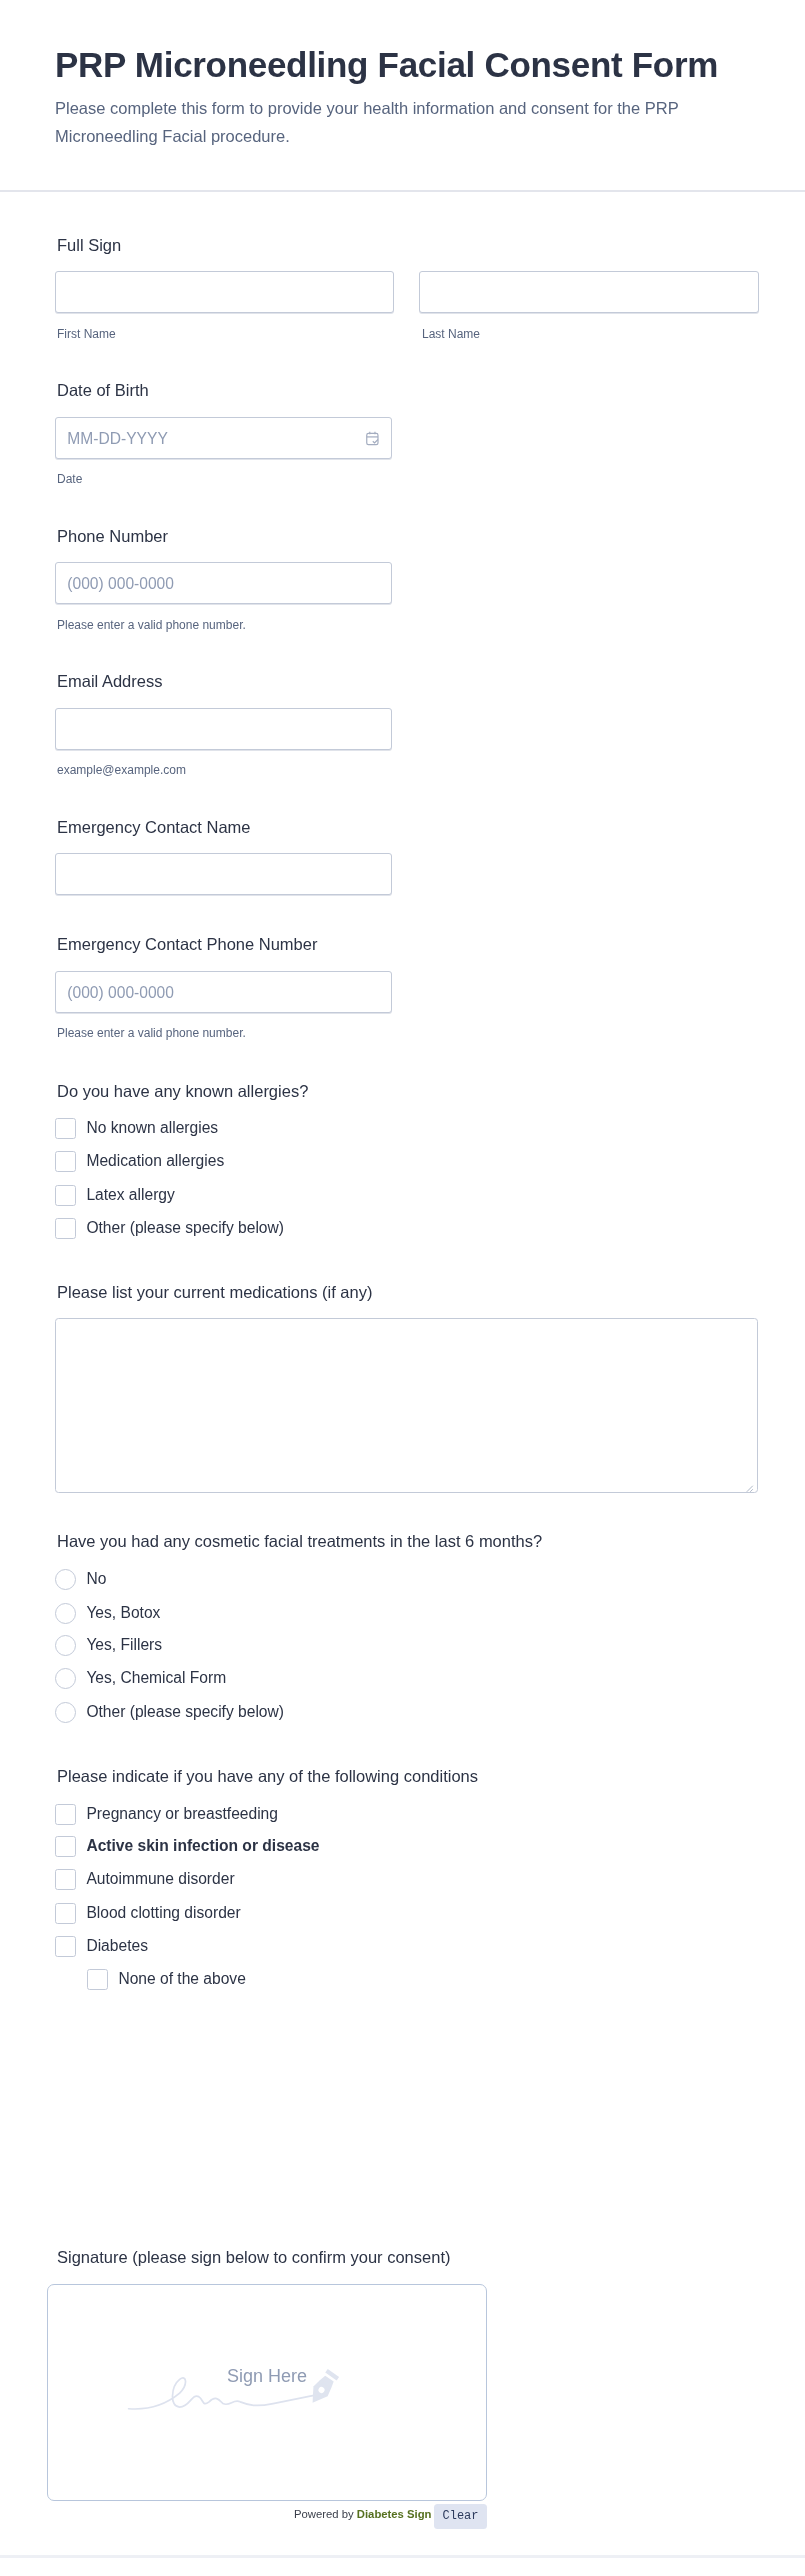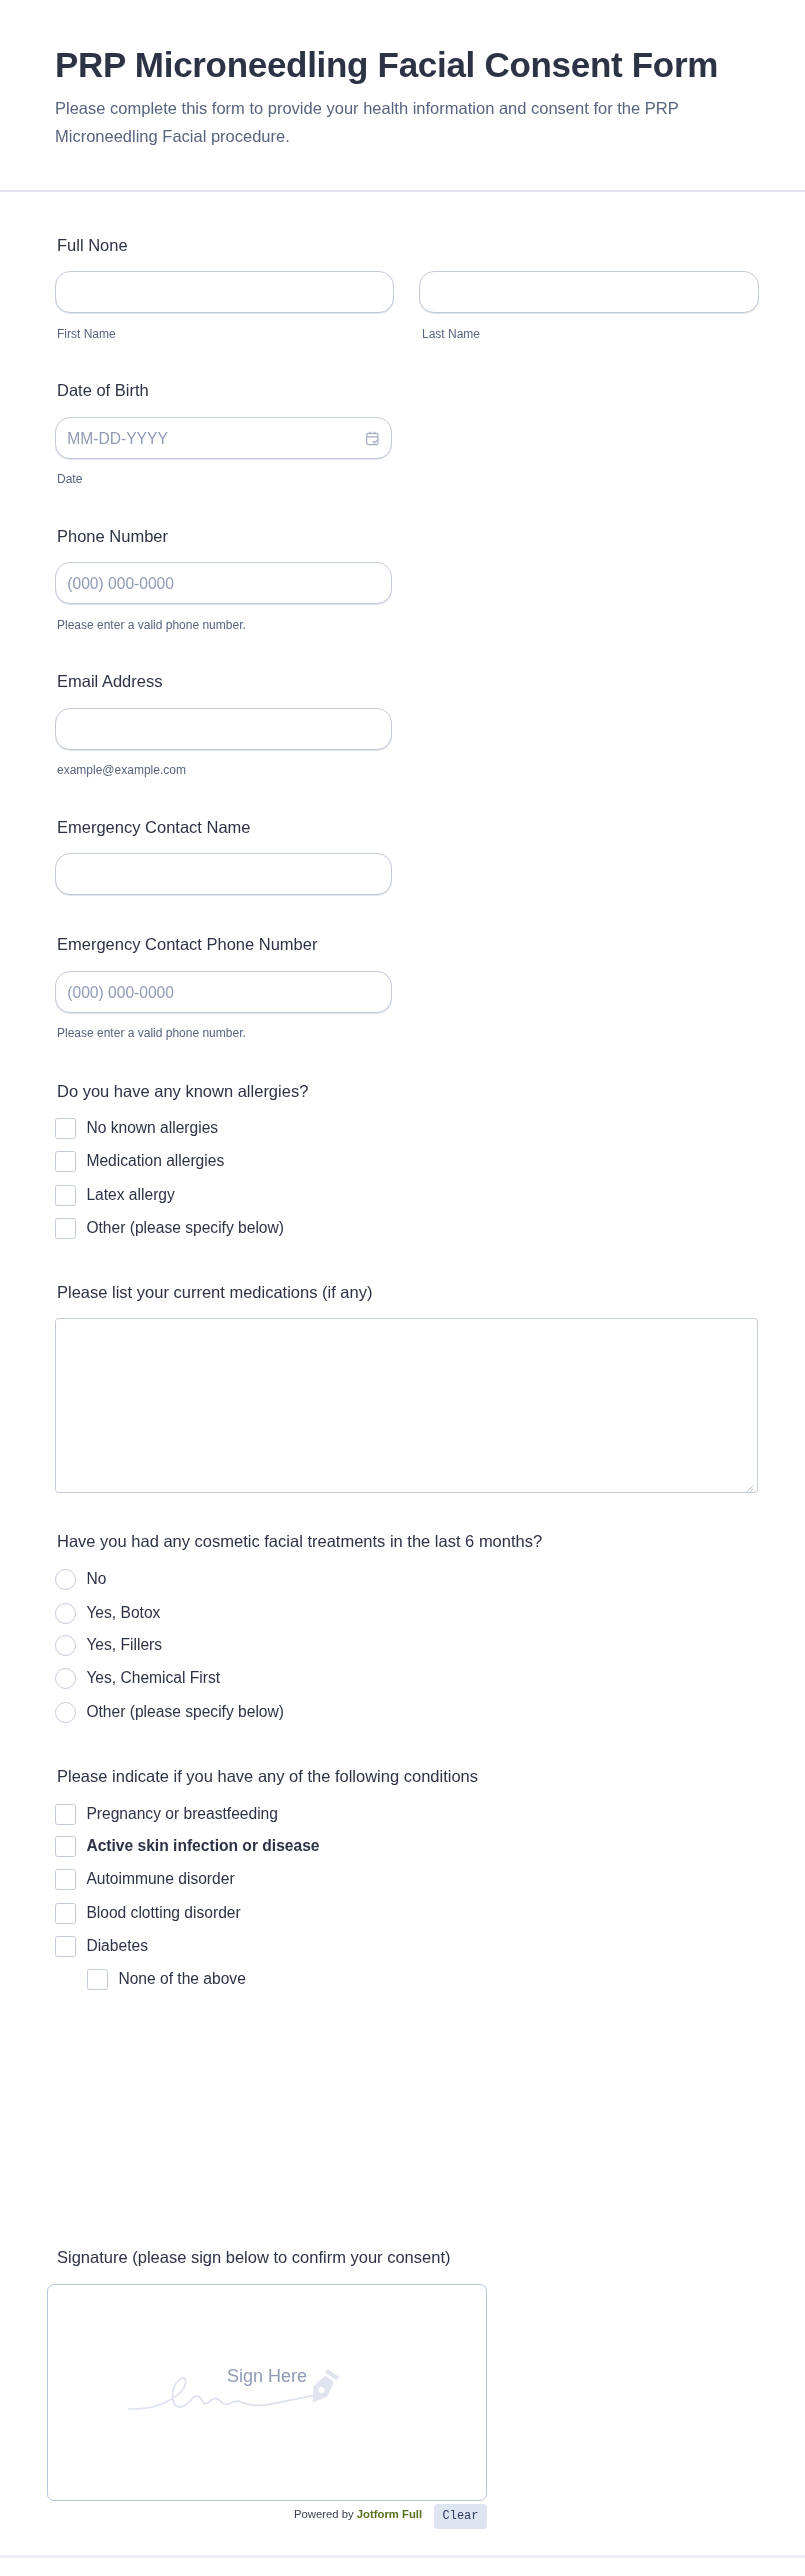--- a/index.html
+++ b/index.html
@@ -4,21 +4,21 @@
 <style>
   * { box-sizing: border-box; margin: 0; padding: 0; }
   html, body { width: 806px; height: 2576px; background: #ffffff; overflow: hidden; }
   body { font-family: "Liberation Sans", "DejaVu Sans", sans-serif; color: #2c3345; position: relative; }
   .abs { position: absolute; }
   .header-title { left: 55px; top: 45px; font-size: 35px; font-weight: 700; color: #2c3345; letter-spacing: -0.3px; white-space: nowrap; }
   .header-sub { left: 55px; top: 94px; width: 693px; font-size: 16.5px; line-height: 28px; color: #57647e; }
   .divider { left: 0; width: 806px; height: 1.7px; background: #e3e5ec; }
   .label { left: 57px; font-size: 16.5px; font-weight: 500; color: #2c3345; white-space: nowrap; }
   .sublabel { left: 57px; font-size: 12px; color: #57647e; white-space: nowrap; }
-  .input { height: 42px; border: 0.9px solid #c3cad8; border-radius: 15px; background: #fff;
+  .input { height: 42px; border: 0.9px solid #c3cad8; border-radius: 3px; background: #fff;
            box-shadow: 0 0.9px 0 #e0e3ea; }
   .placeholder { position: absolute; left: 11.3px; top: 0; line-height: 41px; font-size: 15.6px; color: #8f9bb3; white-space: nowrap; }
   .cal-icon { position: absolute; right: 10.4px; top: 12px; width: 15.6px; height: 17.3px; }
   .opt { left: 55px; height: 22.5px; display: flex; align-items: center; }
   .cbox { width: 21px; height: 21px; border: 0.9px solid #c3cad8; border-radius: 2.6px; background: #fff; flex: none; }
   .radio { width: 21px; height: 21px; border: 0.9px solid #c3cad8; border-radius: 50%; background: #fff; flex: none; }
   .opt-label { margin-left: 10.4px; font-size: 15.6px; color: #2c3345; white-space: nowrap; }
   .textarea { left: 55px; top: 1318px; width: 703px; height: 175px; border: 0.9px solid #c3cad8; border-radius: 3.5px; background: #fff; }
   .resize { position: absolute; right: 3.5px; bottom: 3.5px; width: 8.7px; height: 8.7px; }
   .sig-box { left: 47px; top: 2284px; width: 440px; height: 217px; border: 0.9px solid #b8c6dc; border-radius: 7px; background: #fff; }
@@ -29,21 +29,21 @@
   .clear-btn { left: 434px; top: 2504px; width: 53px; height: 25px; background: #dfe4f1; border-radius: 3.5px; border: none;
                font-size: 12px; color: #2c3a5c; font-family: Liberation Mono, monospace; text-align: center; line-height: 25px; }
 </style>
 </head>
 <body>
 
 <div class="abs header-title">PRP Microneedling Facial Consent Form</div>
 <div class="abs header-sub">Please complete this form to provide your health information and consent for the PRP Microneedling Facial procedure.</div>
 <div class="abs divider" style="top:190px;"></div>
 
-<div class="abs label" style="top:236px;">Full None</div>
+<div class="abs label" style="top:236px;">Full Sign</div>
 <div class="abs input" style="left:55px; top:271px; width:339px;"></div>
 <div class="abs input" style="left:419px; top:271px; width:340px;"></div>
 <div class="abs sublabel" style="top:327px;">First Name</div>
 <div class="abs sublabel" style="left:422px; top:327px;">Last Name</div>
 
 <div class="abs label" style="top:381px;">Date of Birth</div>
 <div class="abs input" style="left:55px; top:417px; width:337px;">
   <span class="placeholder">MM-DD-YYYY</span>
   <span class="cal-icon">
     <svg width="15.6" height="17.3" viewBox="0 0 18 20" fill="none" stroke="#a4adc0" stroke-width="1.4">
@@ -112,21 +112,21 @@
 <div class="abs opt" style="top:1602px;">
   <span class="radio"></span>
   <span class="opt-label">Yes, Botox</span>
 </div>
 <div class="abs opt" style="top:1634px;">
   <span class="radio"></span>
   <span class="opt-label">Yes, Fillers</span>
 </div>
 <div class="abs opt" style="top:1667px;">
   <span class="radio"></span>
-  <span class="opt-label">Yes, Chemical First</span>
+  <span class="opt-label">Yes, Chemical Form</span>
 </div>
 <div class="abs opt" style="top:1701px;">
   <span class="radio"></span>
   <span class="opt-label">Other (please specify below)</span>
 </div>
 
 <div class="abs label" style="top:1767px;">Please indicate if you have any of the following conditions</div>
 <div class="abs opt" style="top:1803px;">
   <span class="cbox"></span>
   <span class="opt-label">Pregnancy or breastfeeding</span>
@@ -159,18 +159,18 @@
     <g transform="translate(222,4) rotate(35)">
       <path d="M10,0 L22,0 L24,8 L26,18 L16,34 L6,18 L8,8 Z" fill="#dfe4ef"></path>
       <circle cx="16" cy="16" r="3.5" fill="#ffffff"></circle>
       <rect x="8" y="-8" width="16" height="5" fill="#dfe4ef"></rect>
     </g>
   </svg>
   <div class="sign-here">Sign Here</div>
 </div>
 <div class="abs powered">
   <span>Powered by</span>
-  <b>Jotform Full</b>
+  <b>Diabetes Sign</b>
 </div>
 <button class="abs clear-btn">Clear</button>
 
 <div class="abs divider" style="top:2555px; height:2.6px; background:#eef0f5;"></div>
 
 
 </body></html>

